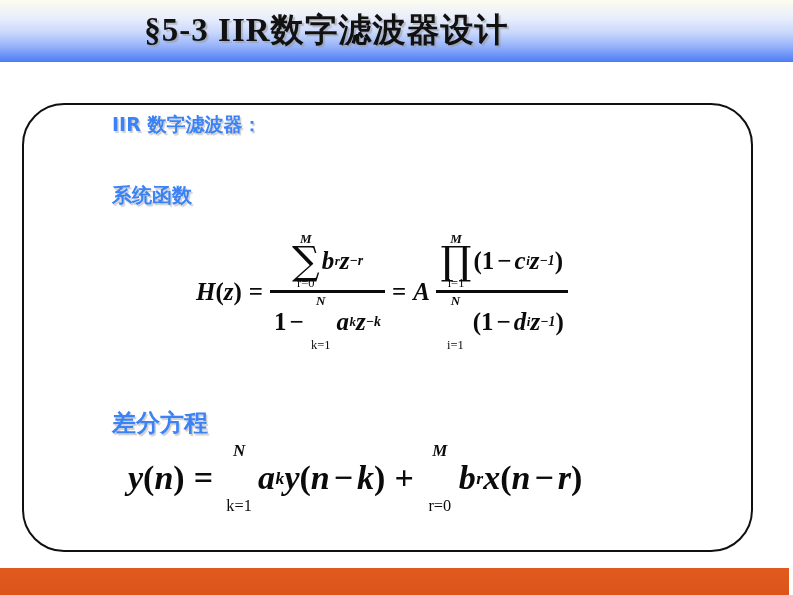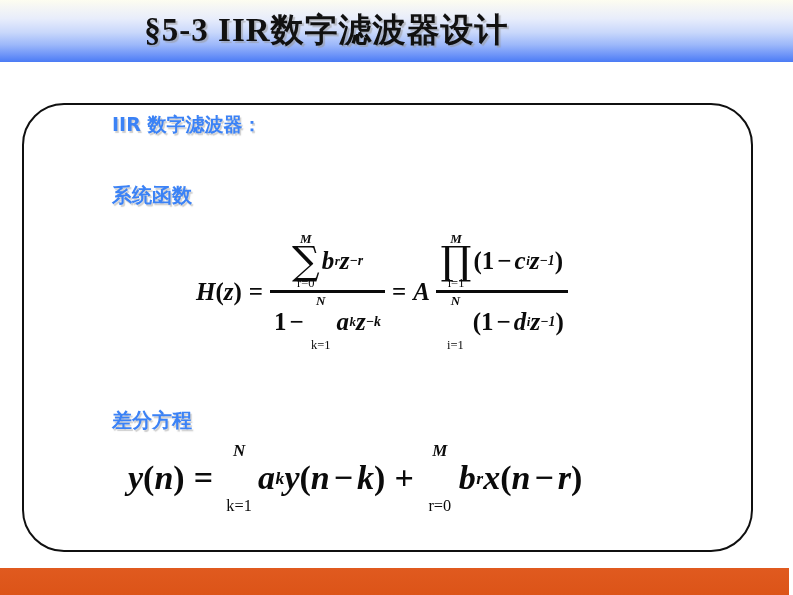--- a/index.html
+++ b/index.html
@@ -74,21 +74,21 @@
     font-size: 19px;
   }
   #heading-system-function {
     left: 112px;
     top: 182px;
     font-size: 20px;
   }
   #heading-difference-equation {
     left: 112px;
     top: 407px;
-    font-size: 20px;
+    font-size: 24px;
   }
 
   
   .math {
     position: absolute;
     font-family: "Liberation Serif", "DejaVu Serif", serif;
     color: #0b0b0b;
     white-space: nowrap;
   }
   .mi { font-style: italic; font-weight: 700; }

